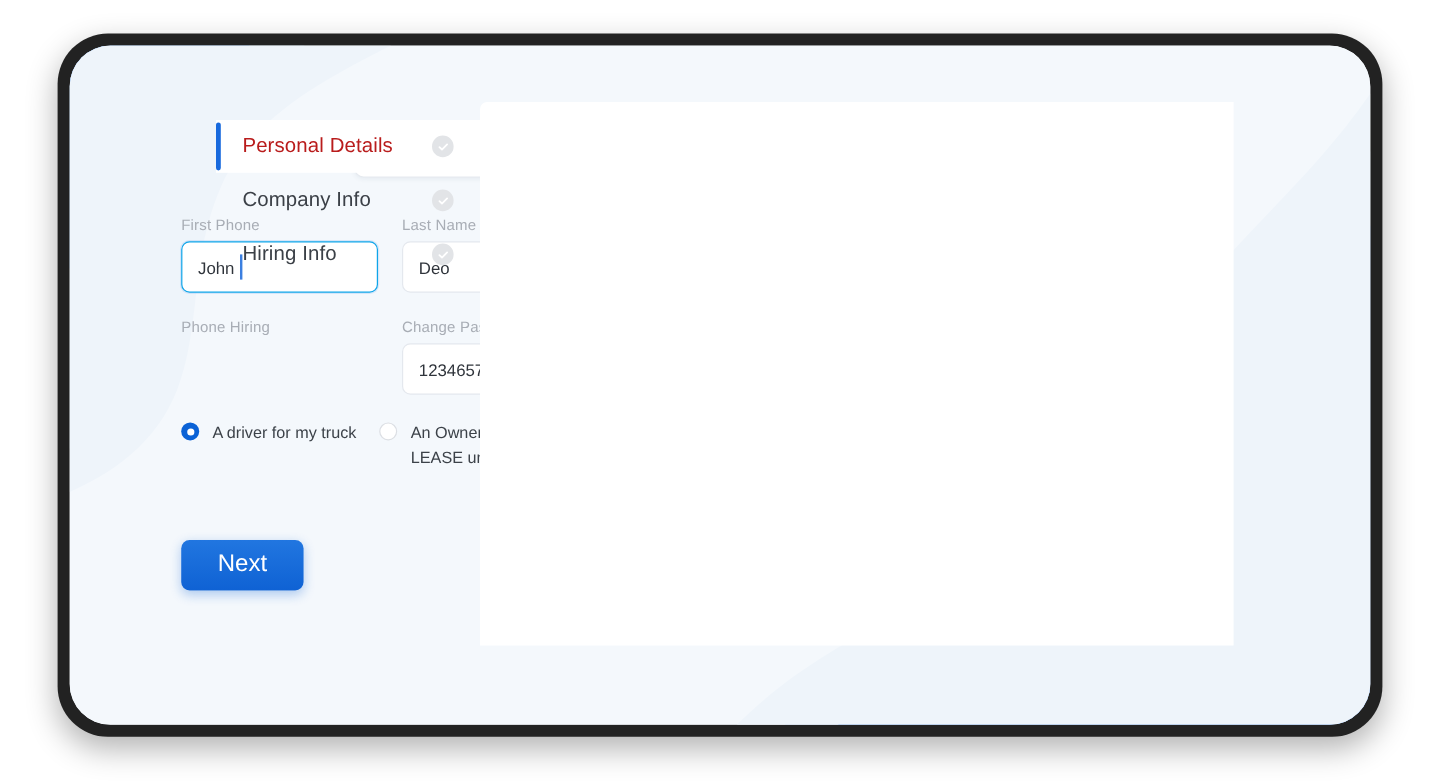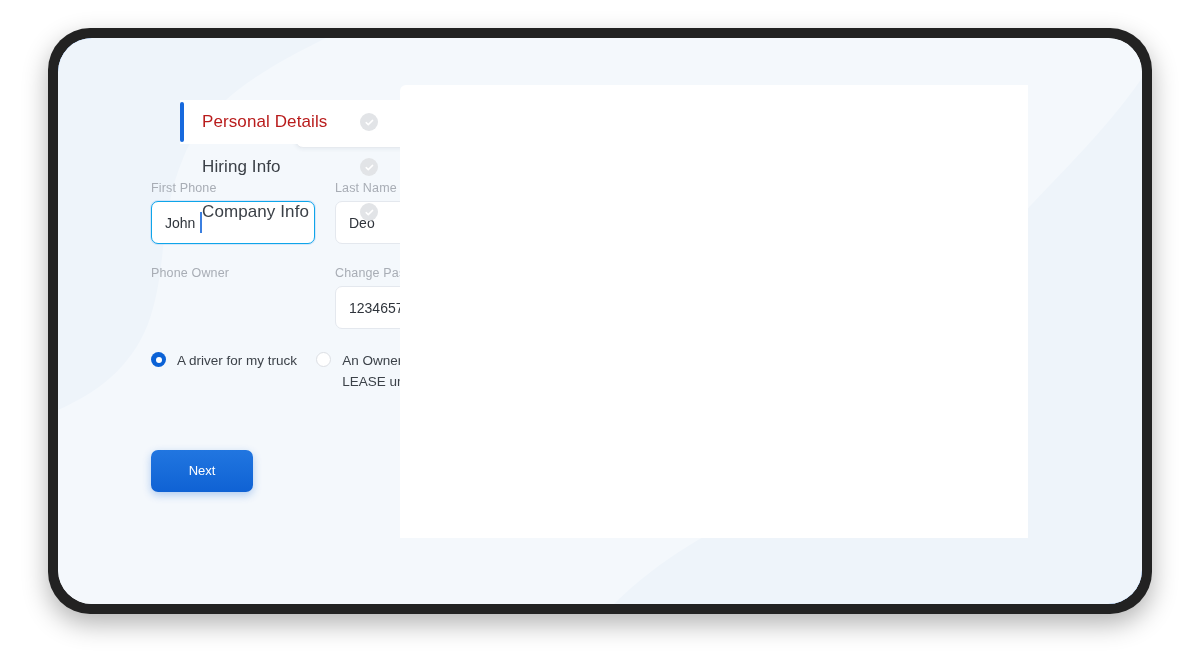--- a/index.html
+++ b/index.html
@@ -257,21 +257,21 @@
   
   .next-btn {
     margin-top: 36px;
     width: 102px;
     height: 42px;
     border: none;
     border-radius: 7px;
     background: linear-gradient(180deg, #2176e0 0%, #0f62d4 100%);
     color: #ffffff;
     font-family: "Liberation Sans", sans-serif;
-    font-size: 13px;
+    font-size: 20px;
     cursor: pointer;
     box-shadow: 0 3px 9px rgba(17,100,213,0.30);
   }
 </style>
 </head>
 <body>
 
 <div id="root">
 
   <div class="device-frame">
@@ -309,30 +309,30 @@
         <div class="side-item active">
           <span class="side-label">Personal Details</span>
           <span class="side-check">
             <svg width="11" height="11" viewBox="0 0 11 11">
                 <path d="M2.2 5.6 L4.3 7.6 L8.6 3.4" stroke="#ffffff" stroke-width="1.5" fill="none" stroke-linecap="round" stroke-linejoin="round"></path>
               </svg>
           </span>
         </div>
 
         <div class="side-item">
-          <span class="side-label">Hiring Info</span>
+          <span class="side-label">Company Info</span>
           <span class="side-check">
             <svg width="11" height="11" viewBox="0 0 11 11">
                 <path d="M2.2 5.6 L4.3 7.6 L8.6 3.4" stroke="#ffffff" stroke-width="1.5" fill="none" stroke-linecap="round" stroke-linejoin="round"></path>
               </svg>
           </span>
         </div>
 
         <div class="side-item">
-          <span class="side-label">Company Info</span>
+          <span class="side-label">Hiring Info</span>
           <span class="side-check">
             <svg width="11" height="11" viewBox="0 0 11 11">
                 <path d="M2.2 5.6 L4.3 7.6 L8.6 3.4" stroke="#ffffff" stroke-width="1.5" fill="none" stroke-linecap="round" stroke-linejoin="round"></path>
               </svg>
           </span>
         </div>
 
       </nav>
 
       <div class="seg-row">
@@ -383,21 +383,21 @@
           <div class="field">
             <label class="field-label">Email</label>
             <input class="field-input" type="text" value="John123@gmail.com" style="">
           </div>
 
         </div>
 
         <div class="field-row">
 
           <div class="field">
-            <label class="field-label">Phone Owner</label>
+            <label class="field-label">Phone Hiring</label>
           </div>
 
           <div class="field">
             <label class="field-label">Change Password</label>
             <input class="field-input" type="text" value="1234657890" style="">
           </div>
 
           <div class="field"></div>
 
         </div>

